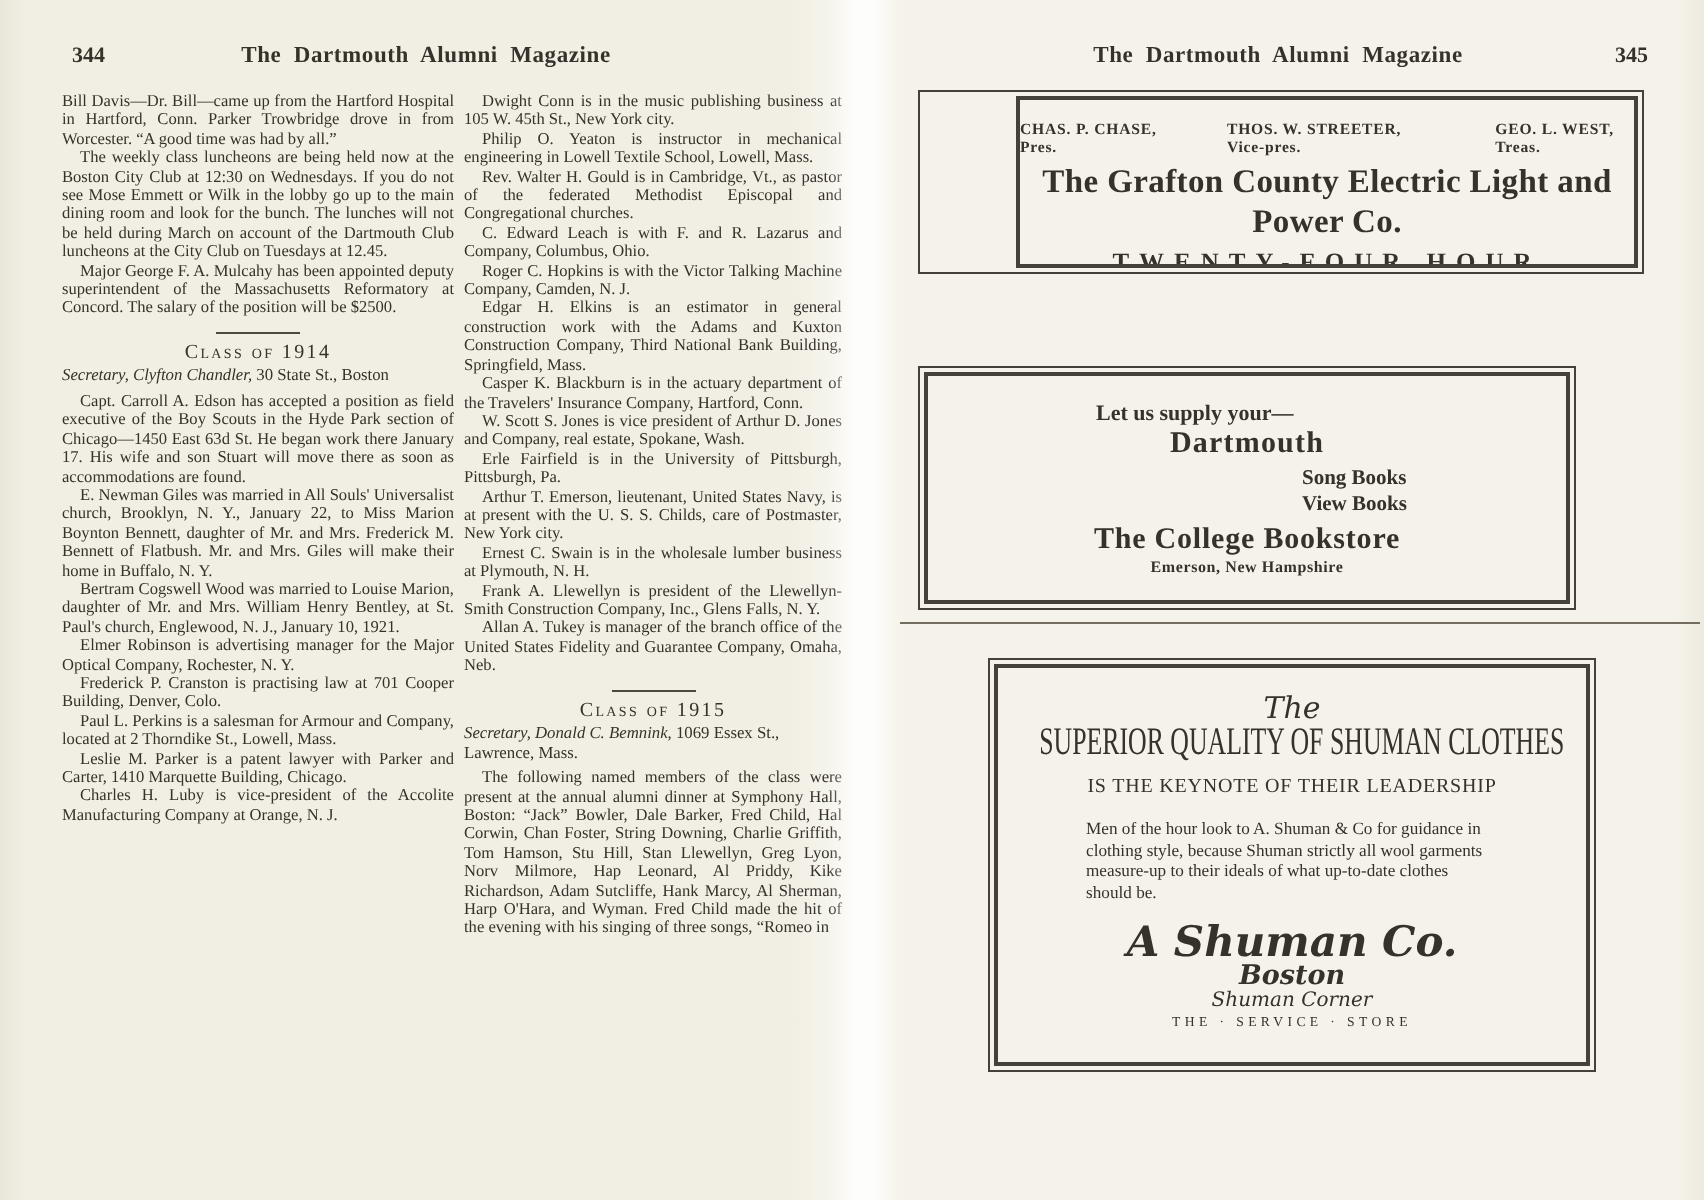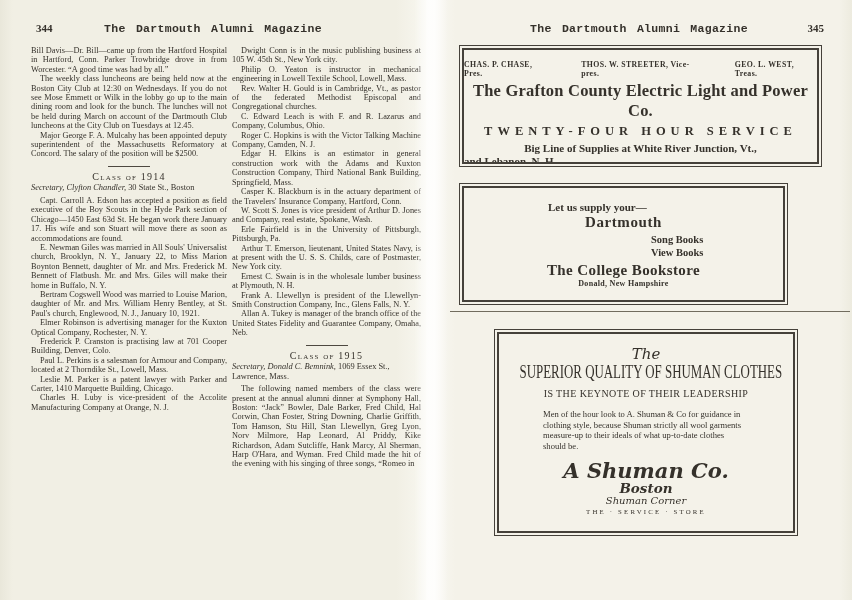--- a/index.html
+++ b/index.html
@@ -5,21 +5,21 @@
   html,body{margin:0;padding:0;background:#cfccc0;}
   .spread{position:relative;width:852px;height:600px;overflow:hidden;
     font-family:"Liberation Serif","DejaVu Serif",serif;color:#35312b;background:#a21caf;}
   .page{position:absolute;top:0;height:600px;}
   .page-left{left:0;width:426px;background:linear-gradient(90deg,#e9e7da 0%,#f1efe4 3%,#f1efe4 93%,#f8f7f0 100%);}
   .page-right{left:426px;width:426px;background:linear-gradient(90deg,#fbfaf5 0%,#f4f2e9 7%,#f4f2e9 97%,#edebdf 100%);}
   .gutter{position:absolute;left:414px;top:0;width:34px;height:600px;pointer-events:none;
     background:linear-gradient(90deg,rgba(180,175,160,0) 0%,rgba(255,255,255,.75) 45%,rgba(255,255,255,.8) 60%,rgba(180,175,160,0) 100%);}
   
   .pg-head{position:absolute;top:22px;left:0;width:100%;}
-  .head-title{text-align:center;font-size:11.5px;font-weight:bold;letter-spacing:.3px;word-spacing:3px;font-family:Liberation Mono, monospace;}
+  .head-title{text-align:center;font-size:11.5px;font-weight:bold;letter-spacing:.3px;word-spacing:3px;}
   .pgnum{position:absolute;top:0;font-size:11px;font-weight:bold;}
   .pgnum-left{left:36px;}
   .pgnum-right{right:28px;}
   
   .col{position:absolute;top:46px;font-size:8.3px;line-height:9.4px;text-align:justify;}
   .col1{left:31px;width:196px;}
   .col2{left:232px;width:189px;}
   .col p.bp{margin:0;text-indent:9px;}
   .col p.noind{text-indent:0;}
   .sec-rule{width:42px;height:1px;background:#4d4840;margin:7px auto 5px auto;}
@@ -65,21 +65,21 @@
     <div class="col col1">
         <p class="bp noind">Bill Davis—Dr. Bill—came up from the Hartford Hospital in Hartford, Conn. Parker Trowbridge drove in from Worcester. “A good time was had by all.”</p>
         <p class="bp">The weekly class luncheons are being held now at the Boston City Club at 12:30 on Wednesdays. If you do not see Mose Emmett or Wilk in the lobby go up to the main dining room and look for the bunch. The lunches will not be held during March on account of the Dartmouth Club luncheons at the City Club on Tuesdays at 12.45.</p>
         <p class="bp">Major George F. A. Mulcahy has been appointed deputy superintendent of the Massachusetts Reformatory at Concord. The salary of the position will be $2500.</p>
         <div class="sec-rule"></div>
         <div class="class-head">Class of 1914</div>
         <div class="sec-line"><span class="it">Secretary, Clyfton Chandler,</span> 30 State St., Boston</div>
         <p class="bp">Capt. Carroll A. Edson has accepted a position as field executive of the Boy Scouts in the Hyde Park section of Chicago—1450 East 63d St. He began work there January 17. His wife and son Stuart will move there as soon as accommodations are found.</p>
         <p class="bp">E. Newman Giles was married in All Souls' Universalist church, Brooklyn, N. Y., January 22, to Miss Marion Boynton Bennett, daughter of Mr. and Mrs. Frederick M. Bennett of Flatbush. Mr. and Mrs. Giles will make their home in Buffalo, N. Y.</p>
         <p class="bp">Bertram Cogswell Wood was married to Louise Marion, daughter of Mr. and Mrs. William Henry Bentley, at St. Paul's church, Englewood, N. J., January 10, 1921.</p>
-        <p class="bp">Elmer Robinson is advertising manager for the Kuxton Optical Company, Rochester, N. Y.</p>
+        <p class="bp">Elmer Robinson is advertising manager for the Major Optical Company, Rochester, N. Y.</p>
         <p class="bp">Frederick P. Cranston is practising law at 701 Cooper Building, Denver, Colo.</p>
         <p class="bp">Paul L. Perkins is a salesman for Armour and Company, located at 2 Thorndike St., Lowell, Mass.</p>
         <p class="bp">Leslie M. Parker is a patent lawyer with Parker and Carter, 1410 Marquette Building, Chicago.</p>
         <p class="bp">Charles H. Luby is vice-president of the Accolite Manufacturing Company at Orange, N. J.</p>
       </div>
     <div class="col col2">
         <p class="bp">Dwight Conn is in the music publishing business at 105 W. 45th St., New York city.</p>
         <p class="bp">Philip O. Yeaton is instructor in mechanical engineering in Lowell Textile School, Lowell, Mass.</p>
         <p class="bp">Rev. Walter H. Gould is in Cambridge, Vt., as pastor of the federated Methodist Episcopal and Congregational churches.</p>
         <p class="bp">C. Edward Leach is with F. and R. Lazarus and Company, Columbus, Ohio.</p>
@@ -98,21 +98,21 @@
         <p class="bp">The following named members of the class were present at the annual alumni dinner at Symphony Hall, Boston: “Jack” Bowler, Dale Barker, Fred Child, Hal Corwin, Chan Foster, String Downing, Charlie Griffith, Tom Hamson, Stu Hill, Stan Llewellyn, Greg Lyon, Norv Milmore, Hap Leonard, Al Priddy, Kike Richardson, Adam Sutcliffe, Hank Marcy, Al Sherman, Harp O'Hara, and Wyman. Fred Child made the hit of the evening with his singing of three songs, “Romeo in</p>
       </div>
   </div>
 
   <div class="page page-right">
     <div class="pg-head">
       <div class="head-title">The Dartmouth Alumni Magazine</div>
       <span class="pgnum pgnum-right">345</span>
     </div>
 
-    <div class="adbox" style="left:33px;top:45px;width:363px;height:122px;">
+    <div class="adbox" style="left:33px;top:45px;width:363px;height:92px;padding-left:48px;">
       <div class="adbox-inner">
         <div class="officers">
             <span>CHAS. P. CHASE, Pres.</span>
             <span>THOS. W. STREETER, Vice-pres.</span>
             <span>GEO. L. WEST, Treas.</span>
           </div>
         <div class="grafton-title">The Grafton County Electric Light and Power Co.</div>
         <div class="grafton-service">TWENTY-FOUR HOUR SERVICE</div>
         <div class="grafton-line1">Big Line of Supplies at White River Junction, Vt.,</div>
         <div class="grafton-line2">and Lebanon, N. H.</div>
@@ -122,21 +122,21 @@
 
     <div class="adbox" style="left:33px;top:183px;width:329px;height:122px;">
       <div class="adbox-inner">
         <div class="bk-intro">Let us supply your—</div>
         <div class="bk-brand">Dartmouth</div>
         <div class="bk-items">
             <div>Song Books</div>
             <div>View Books</div>
           </div>
         <div class="bk-store">The College Bookstore</div>
-        <div class="bk-loc">Donald, New Hampshire</div>
+        <div class="bk-loc">Emerson, New Hampshire</div>
       </div>
     </div>
 
     <div class="rule-wide"></div>
 
     <div class="adbox" style="left:68px;top:329px;width:304px;height:207px;">
       <div class="adbox-inner">
         <div class="sh-the">The</div>
         <div class="sh-headline">SUPERIOR QUALITY OF SHUMAN CLOTHES</div>
         <div class="sh-sub">IS THE KEYNOTE OF THEIR LEADERSHIP</div>

